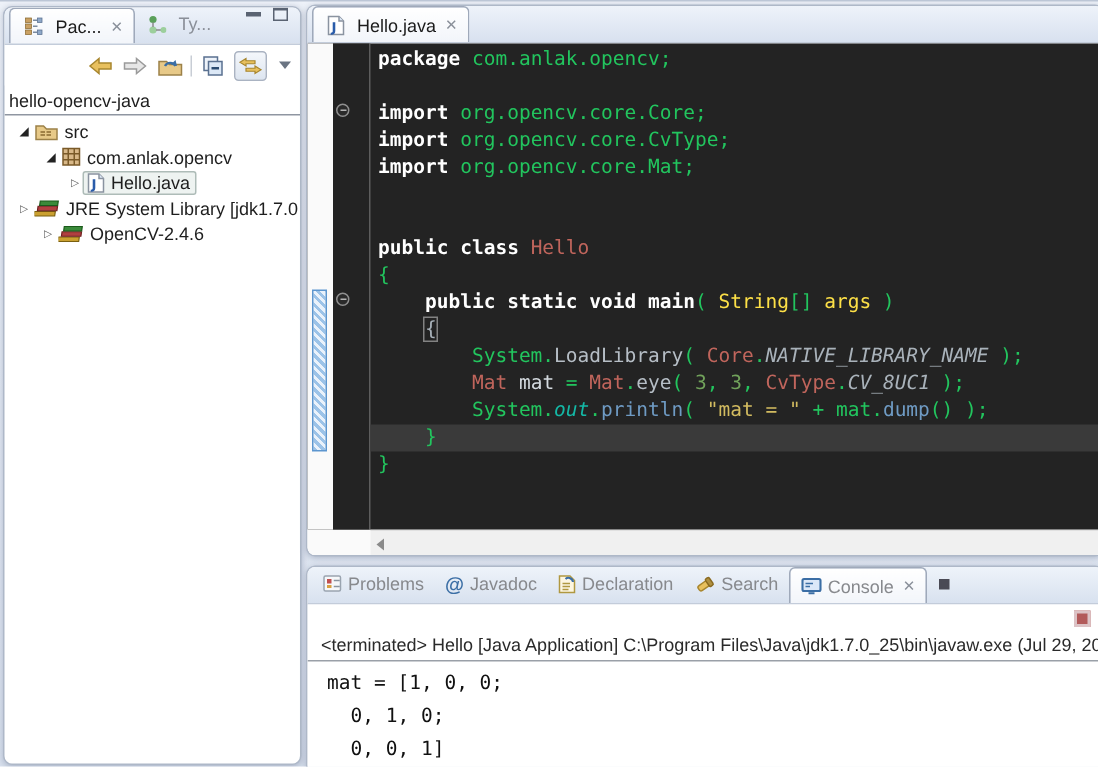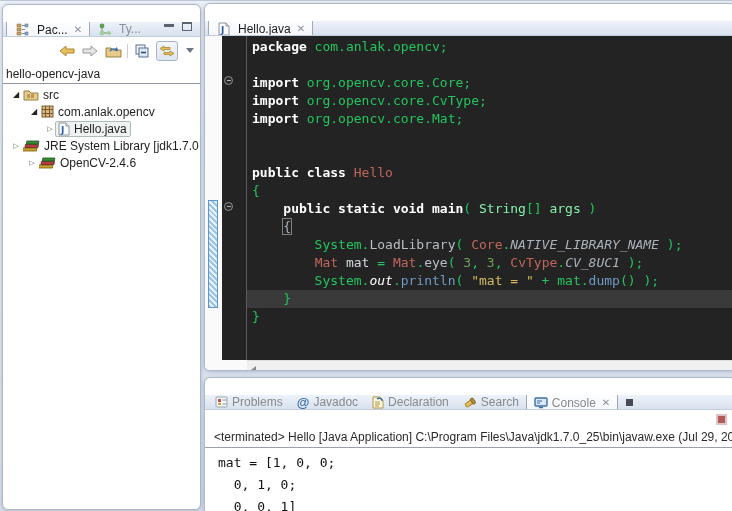--- a/index.html
+++ b/index.html
@@ -11,24 +11,24 @@
     border-top:1px solid #bcc6d6;
   }
   .stack {
     position:absolute; background:#fff;
     border:1px solid #aeb8c8; border-radius:6px;
     box-shadow:0 1px 4px rgba(110,125,150,.45);
     overflow:hidden;
   }
   
   .tabrow {
-    height:15px; display:flex; align-items:center;
+    height:25px; display:flex; align-items:flex-start;
     background:linear-gradient(#eef3fa,#d8e1ef);
     border-bottom:1px solid #c3ccda;
-    padding-left:3px; overflow:hidden; white-space:nowrap;margin-top:17px;
+    padding-left:3px; overflow:hidden; white-space:nowrap;
   }
   .tab {
     display:inline-flex; align-items:center; gap:4px;
     height:22px; padding:0 7px; font-size:12px; color:#8a8f98;
     border-radius:4px 4px 0 0; cursor:default; flex:none;
   }
   .tab.active {
     background:linear-gradient(#ffffff,#f2f5fa);
     border:1px solid #9fa9ba; border-bottom:none;
     color:#1c1c1c; height:24px;
@@ -70,26 +70,26 @@
   .ruler-dark { width:24px; background:#232323; flex:none; }
   .rl { height:18px; position:relative; }
   .fold-marker { position:absolute; left:2px; top:4px; width:9px; height:9px; border:1px solid #8f8f8f; border-radius:50%; background:#2a2a2a; }
   .fold-marker::after { content:""; position:absolute; left:2px; top:3px; width:4px; height:1px; background:#b5b5b5; }
   .codearea { flex:1; border-left:1px solid #5d5d5d; padding:2px 0 0 5px; font-family:"DejaVu Sans Mono", monospace; font-size:13px; overflow:hidden; }
   .cl { height:18px; line-height:18px; white-space:pre; }
   .cl.cur { background:#3a3a3a; margin-left:-5px; padding-left:5px; }
   .tk-k { color:#ffffff; font-weight:bold; }
   .tk-p { color:#22c55e; }
   .tk-ty { color:#c0655c; }
-  .tk-bl { color:#86efac; }
+  .tk-bl { color:#fde047; }
   .tk-n { color:#71a25b; }
   .tk-st { color:#d2bb60; }
   .tk-it { color:#b6bec6; }
   .tk-c { color:#a9b2ba; font-style:italic; }
-  .tk-fl { color:#ffffff; font-style:italic; }
+  .tk-fl { color:#14b8a6; font-style:italic; }
   .tk-m { color:#6f9bc4; }
   .tk-v { color:#d4dadf; }
   .tk-br { color:#a9b2ba; outline:1px solid #828282; }
   .hscroll { height:18px; display:flex; background:#fff; }
   .hsp { width:42px; background:#fafafa; flex:none; }
   .hbar { flex:1; background:#f0f0f0; border-top:1px solid #e0e0e0; display:flex; align-items:center; padding-left:4px; }
   .harrow { width:0; height:0; border-top:4px solid transparent; border-bottom:4px solid transparent; border-right:5px solid #8a8a8a; }
   
   #bottom { left:204px; top:376px; width:532px; height:139px; }
   #bottom .tab { color:#87898d; }

